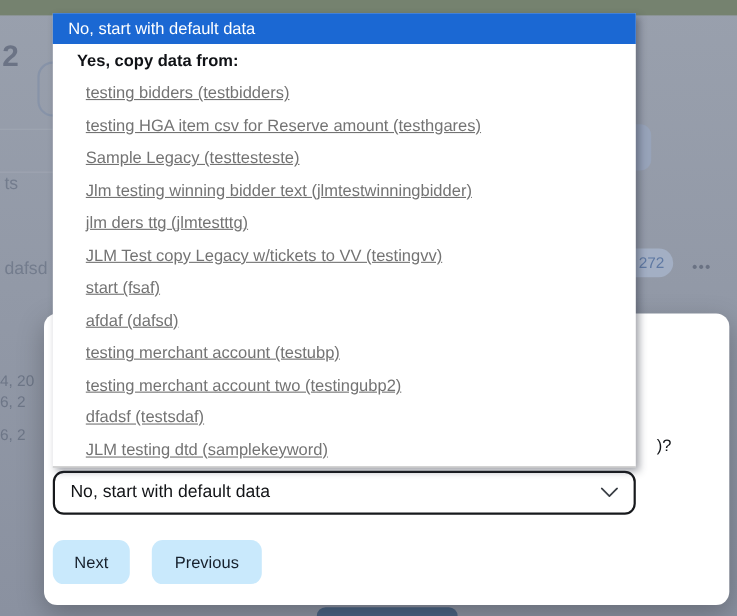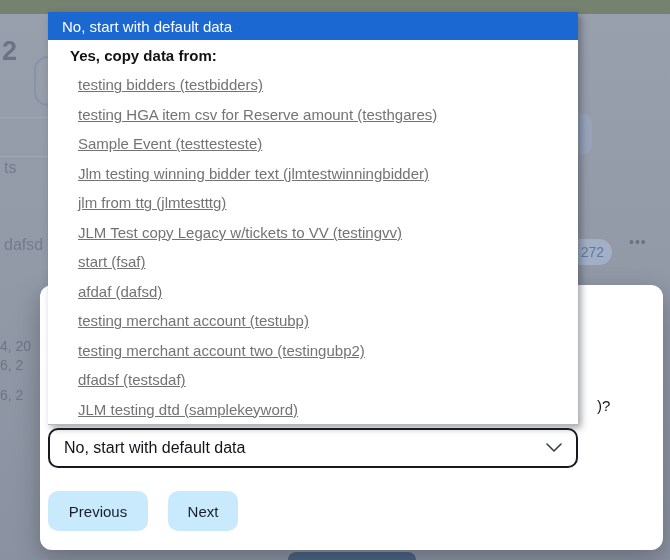--- a/index.html
+++ b/index.html
@@ -10,21 +10,21 @@
   }
   
   .top-strip{position:absolute;left:0;top:0;width:670px;height:14px;background:#75826F;}
   .bg-el{position:absolute;color:#707989;}
   .bg-heading{left:2px;top:36px;font-size:27px;font-weight:700;color:#6B7385;letter-spacing:1px;}
   .bg-pill-outline{left:34px;top:56px;width:30px;height:46px;border:2px solid #8793A8;border-radius:14px;background:transparent;}
   .bg-label-ts{left:4px;top:126px;font-size:16px;color:#737C8D;margin-top:33px;}
   .bg-label-ders{left:4px;top:236px;font-size:16px;color:#737C8D;}
   .bg-divider{position:absolute;height:1px;background:#A0A6B2;}
   .bg-badge{
-    left:564px;top:239px;width:48px;height:26px;border-radius:13px;background:#A3AFC4;
+    left:564px;top:226px;width:48px;height:26px;border-radius:13px;background:#A3AFC4;
     color:#5F79A3;font-size:14px;display:flex;align-items:center;justify-content:flex-end;
     padding-right:8px;box-sizing:border-box;
   }
   .bg-ellipsis{left:629px;top:234px;font-size:14px;color:#6A7283;letter-spacing:1px;}
   .bg-date{font-size:14px;color:#6D7687;left:0px;}
   .bg-date-1{top:327px;margin-top:11px;} .bg-date-2{top:357px;} .bg-date-3{top:387px;}
   .bg-topright-remnant{left:562px;top:113px;width:30px;height:42px;border-radius:10px;background:#97A3B9;}
   .bg-bottom-cta{left:288px;top:552px;width:128px;height:16px;border-radius:8px;background:#4A6382;}
 
   
@@ -93,40 +93,40 @@
   <span class="question-fragment">)?</span>
 
   <div class="select-box">
     <span class="select-value">No, start with default data</span>
     <svg class="chevron" viewBox="0 0 16 10">
       <polyline points="1,1 8,8 15,1" fill="none" stroke="#3a3f46" stroke-width="1.6" stroke-linecap="round" stroke-linejoin="round"></polyline>
     </svg>
   </div>
 
   <div class="btn-row">
+    <button class="btn btn-soft btn-next">Next</button>
     <button class="btn btn-soft btn-previous">Previous</button>
-    <button class="btn btn-soft btn-next">Next</button>
   </div>
 </div>
 
 <div class="dropdown">
   <div class="dd-selected">No, start with default data</div>
   <div class="dd-group-label">Yes, copy data from:</div>
   <div style="display:contents">
     
   
       <div class="dd-option">testing bidders (testbidders)</div>
     
       <div class="dd-option">testing HGA item csv for Reserve amount (testhgares)</div>
     
-      <div class="dd-option">Sample Event (testtesteste)</div>
+      <div class="dd-option">Sample Legacy (testtesteste)</div>
     
       <div class="dd-option">Jlm testing winning bidder text (jlmtestwinningbidder)</div>
     
-      <div class="dd-option">jlm from ttg (jlmtestttg)</div>
+      <div class="dd-option">jlm ders ttg (jlmtestttg)</div>
     
       <div class="dd-option">JLM Test copy Legacy w/tickets to VV (testingvv)</div>
     
       <div class="dd-option">start (fsaf)</div>
     
       <div class="dd-option">afdaf (dafsd)</div>
     
       <div class="dd-option">testing merchant account (testubp)</div>
     
       <div class="dd-option">testing merchant account two (testingubp2)</div>

